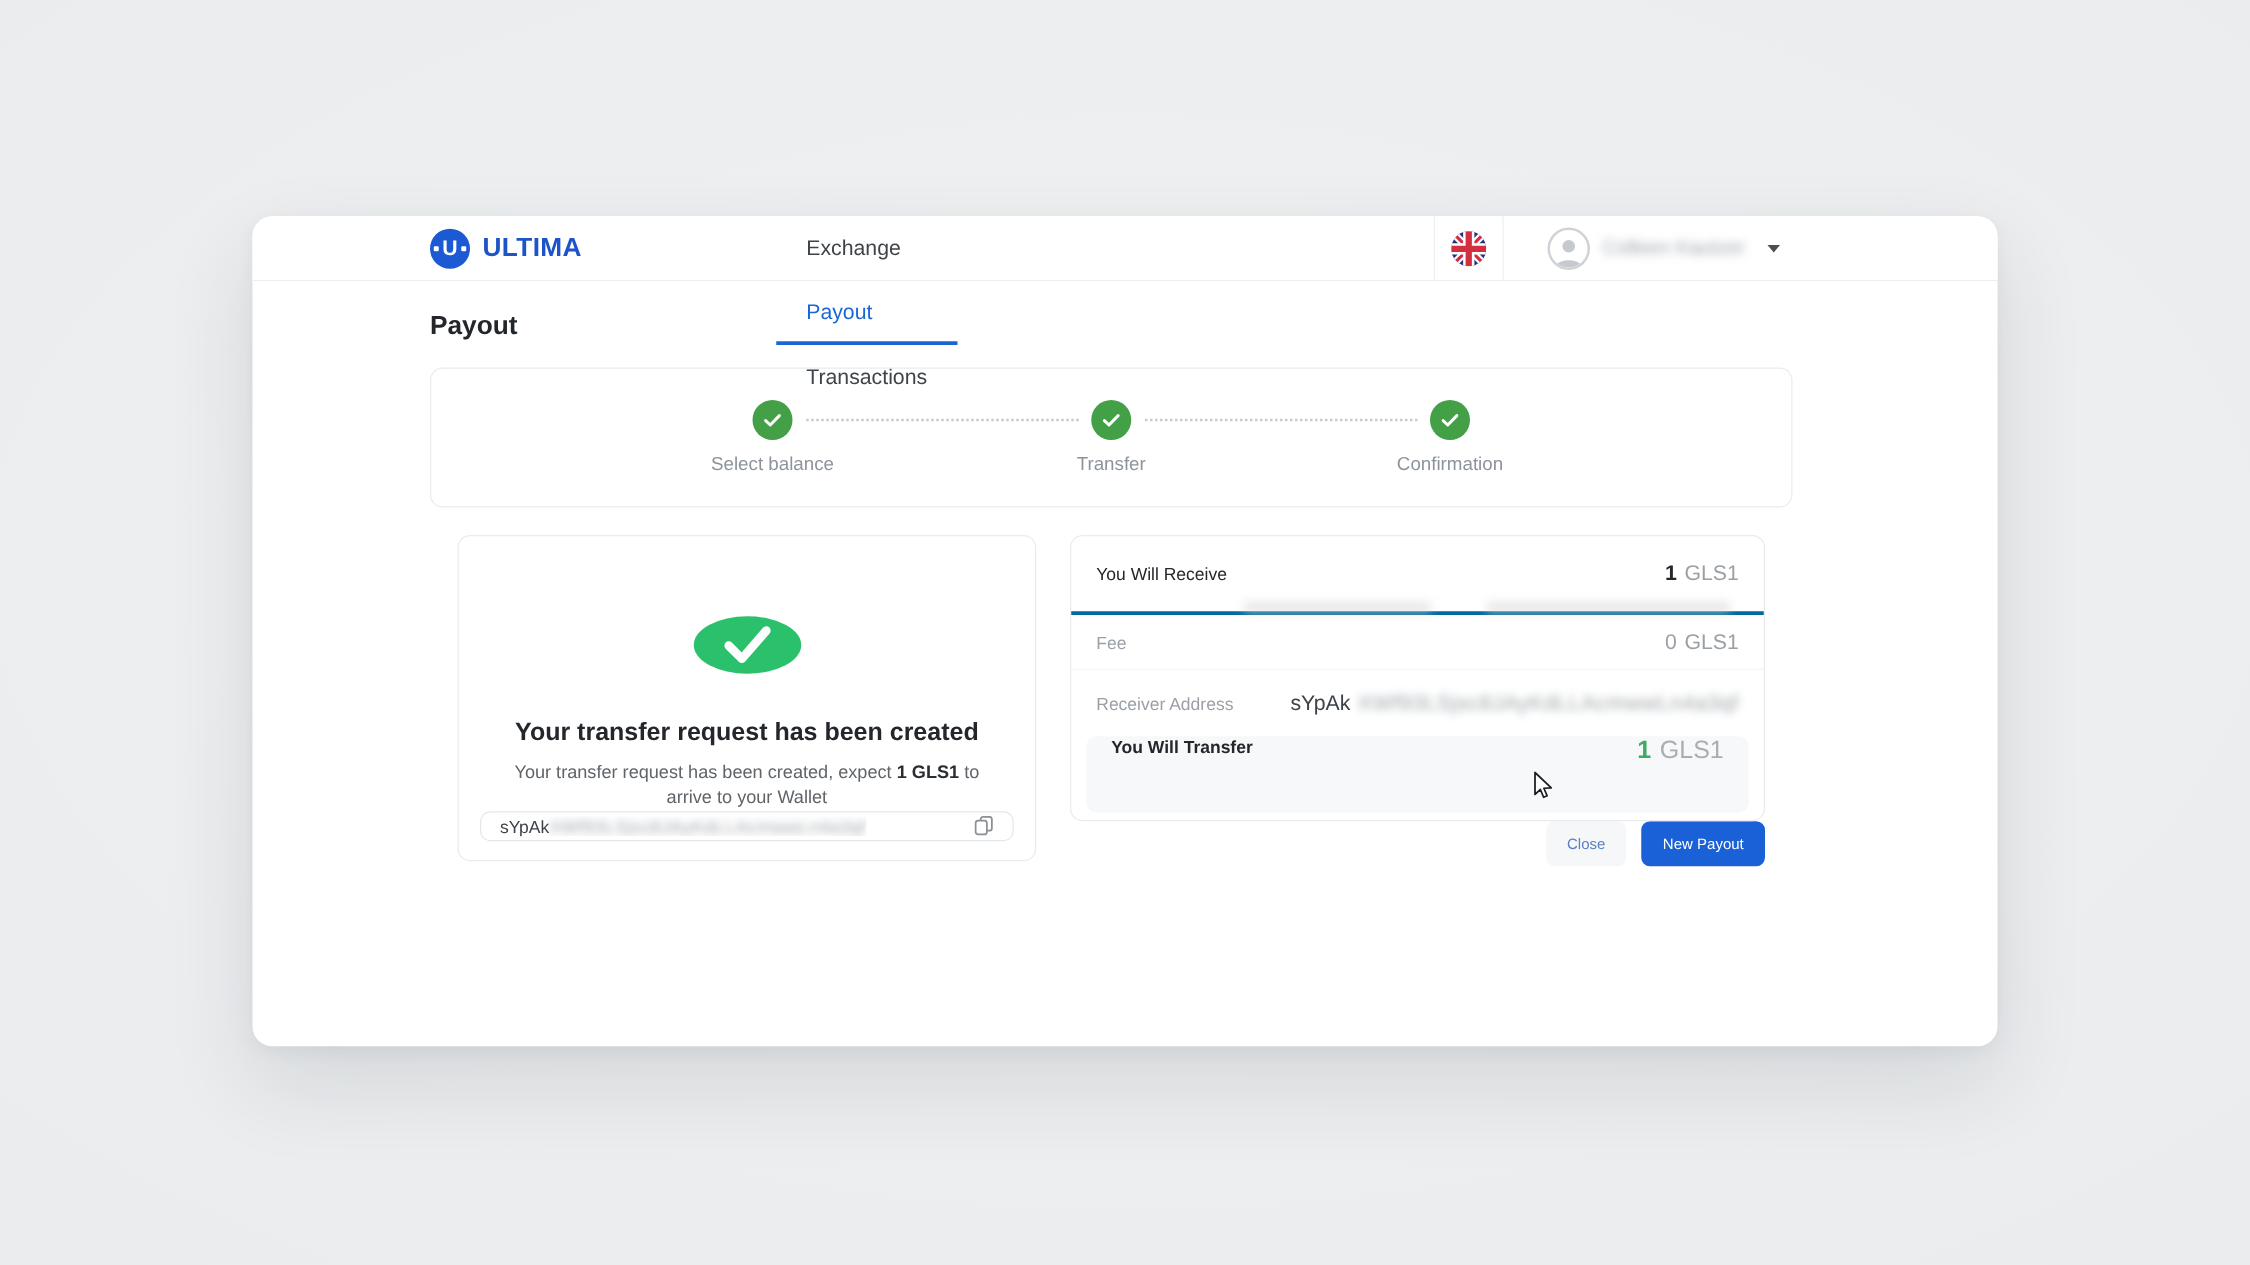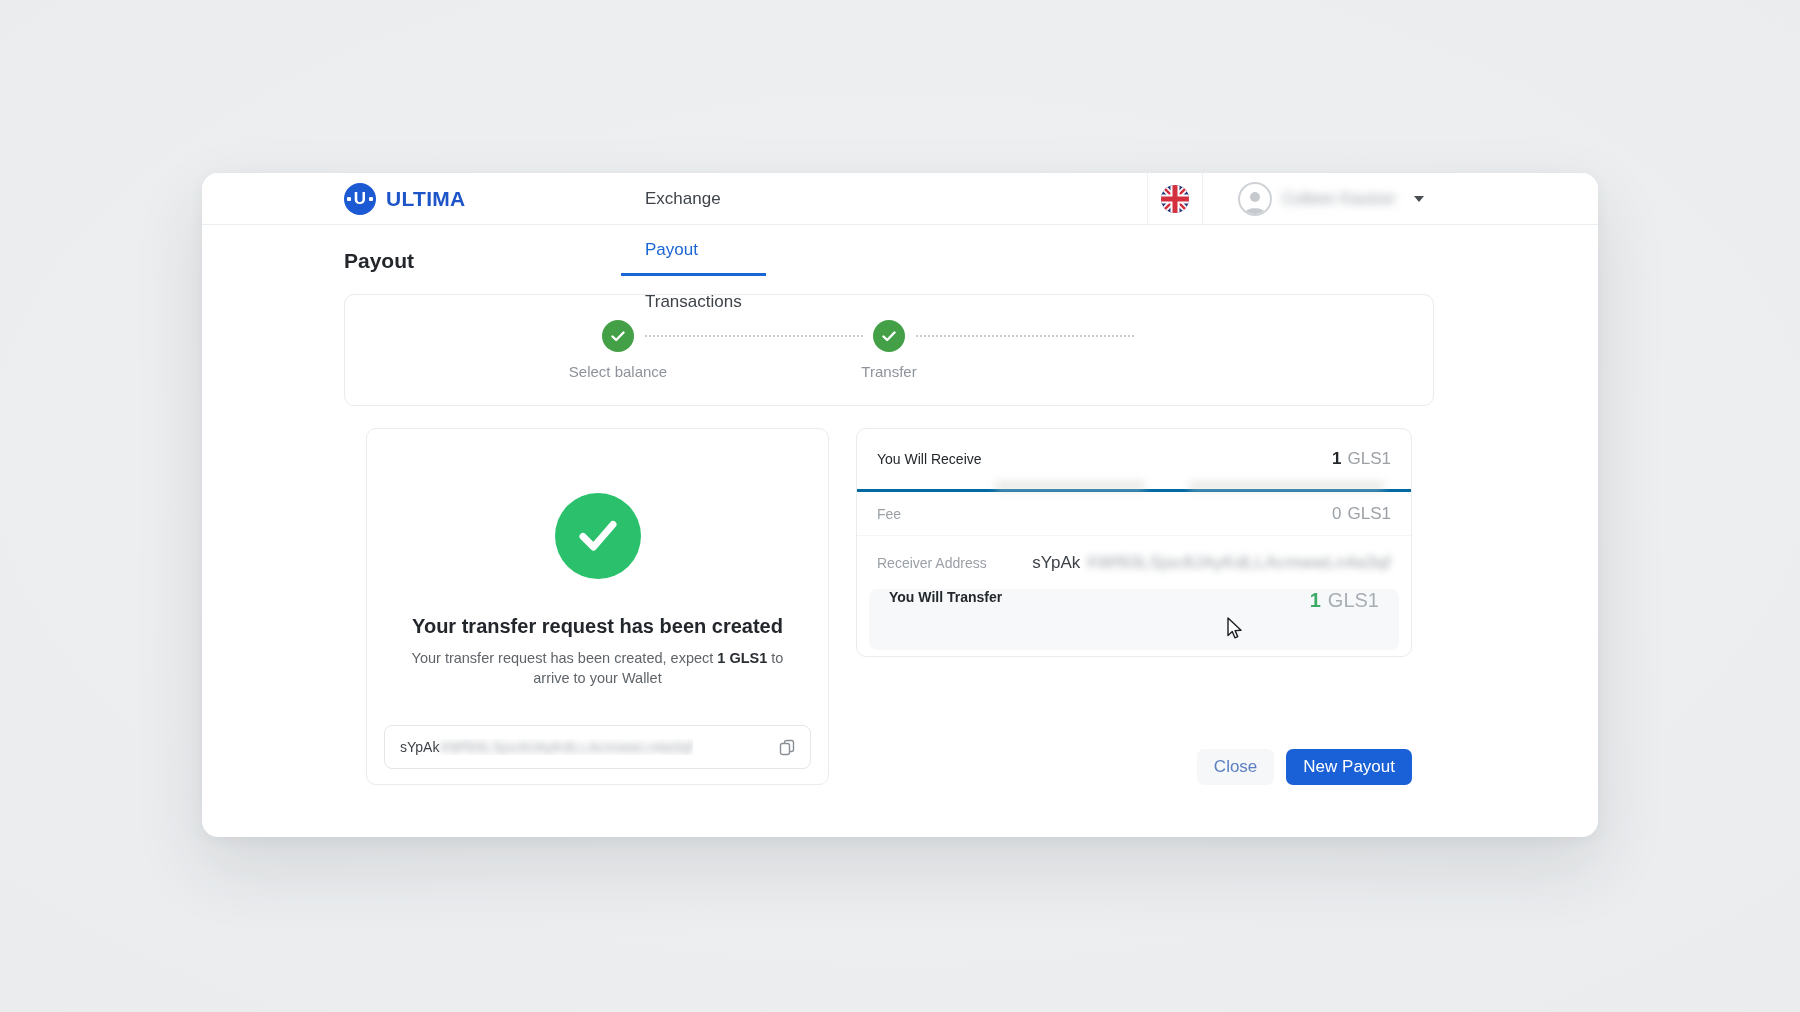--- a/index.html
+++ b/index.html
@@ -45,21 +45,21 @@
   .stepper { margin-top:21px; height:112px; border:1px solid #e9ebee; border-radius:10px; position:relative; }
   .steps { position:relative; width:813px; margin:25px auto 0; display:flex; }
   .step { width:271px; display:flex; flex-direction:column; align-items:center; z-index:1; }
   .step-circle { width:32px; height:32px; border-radius:50%; background:#43a047;
     display:flex; align-items:center; justify-content:center; }
   .step-label { margin-top:11px; font-size:15px; color:#8d939b; }
   .connector { position:absolute; top:15px; height:0; border-top:2px dotted #c6cbd1; width:218px; }
   .c1 { left:162px; } .c2 { left:433px; }
   
   .cards { margin-top:22px; padding:0 22px; display:flex; gap:27px; align-items:stretch; }
-  .left-card { width:463px; height:357px; border:1px solid #e9ebee; border-radius:10px; background:#fff;
+  .left-card { width:463px; height:261px; border:1px solid #e9ebee; border-radius:10px; background:#fff;
     display:flex; flex-direction:column; align-items:center; }
   .success-circle { margin-top:64px; width:86px; height:86px; border-radius:50%; background:#2bc16c;
     display:flex; align-items:center; justify-content:center; }
   .result-heading { margin-top:36px; font-size:20px; font-weight:700; color:#23272c; }
   .result-note { margin-top:10px; width:400px; text-align:center; font-size:14.5px; color:#5f6469; line-height:1.4; }
   .result-note b { color:#2a2e33; }
   .address-box { margin-top:auto; margin-bottom:15px; width:427px; height:44px;
     border:1px solid #e4e7ea; border-radius:8px; display:flex; align-items:center; padding:0 15px; }
   .address-text { font-size:14px; color:#3c4248; display:flex; white-space:nowrap; overflow:hidden; }
   .blur-text { filter:blur(3.5px); color:#9aa0a6; letter-spacing:.5px; }
@@ -75,21 +75,21 @@
   .dvalue.muted .num { color:#9aa0a6; font-weight:400; }
   .dvalue.addr .num { color:#3c4248; font-weight:500; }
   .blur-band { position:absolute; filter:blur(4px); background:#d4d5d1; opacity:.5; height:10px; border-radius:3px; }
   .bb1 { left:138px; top:52px; width:150px; } .bb2 { left:332px; top:52px; width:195px; }
   .transfer-box { margin:0 12px 6px; height:61px; background:#f7f8f9; border-radius:8px;
     display:flex; justify-content:space-between; padding:0 20px;gap:39px; }
   .transfer-box .dlabel { font-weight:700; }
   .transfer-value { font-size:20px; color:#a9aeb4; display:flex; gap:7px; align-items:baseline; }
   .transfer-value .num { color:#3cab67; font-weight:600; }
   .actions { margin-top:auto; display:flex; justify-content:flex-end; align-items:center; gap:12px; }
-  .btn { height:36px; padding:0 17px; border-radius:7px; font-size:17px; border:none; cursor:pointer;
+  .btn { height:36px; padding:0 17px; border-radius:7px; font-size:12px; border:none; cursor:pointer;
     font-family:"Liberation Sans", sans-serif; }
   .btn-close { background:#f5f7f9; color:#5b7fc0; }
   .btn-primary { background:#1a60d6; color:#fff; font-weight:500; }
   .cursor { position:absolute; left:1222px; top:616px; z-index:9; }
 </style>
 </head>
 <body>
 
 <div id="screen">
   <div class="panel">
@@ -155,20 +155,28 @@
             <span class="step-label">Select balance</span>
           </div>
           <div class="step">
             <span class="step-circle">
               <svg width="14" height="11" viewBox="0 0 14 11">
                   <path d="M1.5 5.5 L5.2 9 L12.5 1.5" stroke="#fff" stroke-width="2.4" fill="none" stroke-linecap="round" stroke-linejoin="round"></path>
                 </svg>
             </span>
             <span class="step-label">Transfer</span>
           </div>
+          <div class="step">
+            <span class="step-circle">
+              <svg width="14" height="11" viewBox="0 0 14 11">
+                  <path d="M1.5 5.5 L5.2 9 L12.5 1.5" stroke="#fff" stroke-width="2.4" fill="none" stroke-linecap="round" stroke-linejoin="round"></path>
+                </svg>
+            </span>
+            <span class="step-label">Confirmation</span>
+          </div>
         </div>
       </div>
 
       <div class="cards">
 
         <div class="left-card">
           <div class="success-circle">
             <svg width="42" height="34" viewBox="0 0 42 34">
                 <path d="M6 17.5 L16.5 28 L36 5.5" stroke="#fff" stroke-width="7" fill="none" stroke-linecap="round" stroke-linejoin="round"></path>
               </svg>

